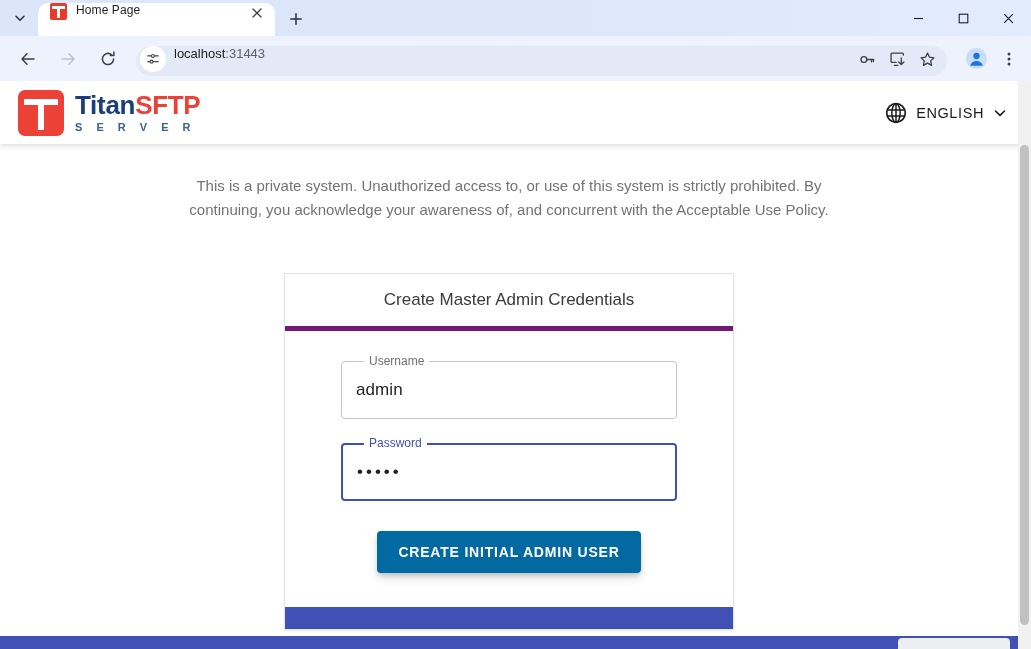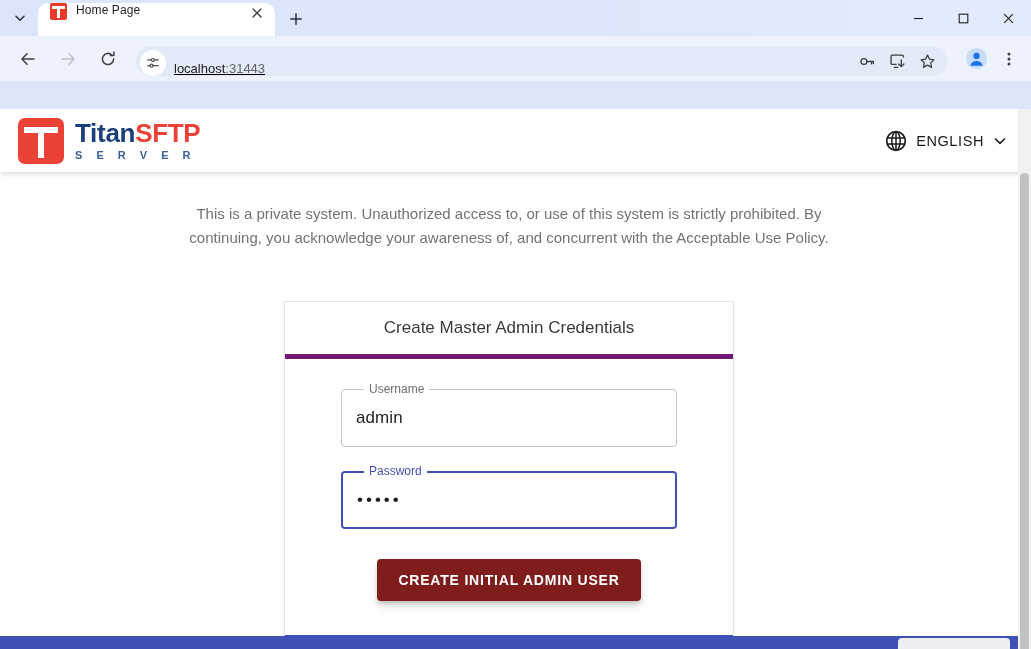--- a/index.html
+++ b/index.html
@@ -95,24 +95,23 @@
     width: 30px; height: 30px; margin: 0 5px;
     border-radius: 15px;
     display: flex; align-items: center; justify-content: center;
     color: #3c4043; flex: none;
   }
   .tb-btn.disabled { color: #bdc1c6; }
   .omnibox {
     flex: 1; height: 30px; margin: 4px 6px 0 8px;
     background: #e3e9f6;
     border-radius: 16px;
-    display: flex; align-items: flex-end;
+    display: flex; align-items: flex-start;
     padding: 0 6px 0 4px;
     min-width: 0;
-    text-decoration: underline;
   }
   .omni-icon {
     width: 26px; height: 26px; flex: none;
     border-radius: 13px; background: #ffffff;
     display: flex; align-items: center; justify-content: center;
     color: #4a4a4a; margin-right: 8px;
   }
   .omni-url {
     flex: 1; font-size: 13px; color: #202124;
     white-space: nowrap; overflow: hidden;
@@ -138,21 +137,20 @@
     display: flex; align-items: center; justify-content: center;
     color: #3c4043;
   }
 
   
   .viewport {
     flex: 1;
     background: #ffffff;
     position: relative;
     overflow: hidden;
-    margin-top: 28px;
   }
 
   
   .app-header {
     height: 63px;
     background: #ffffff;
     display: flex; align-items: center;
     justify-content: space-between;
     padding: 0 20px 0 18px;
     box-shadow: 0 2px 4px -1px rgba(0,0,0,.09), 0 4px 5px 0 rgba(0,0,0,.05);
@@ -244,21 +242,21 @@
     font-size: 17px; color: #1f1f1f;
     letter-spacing: .1px;
     text-align: center;
   }
   .field-value.masked {
     font-size: 17px; letter-spacing: 3px; color: #1f1f1f;
   }
 
   .btn-row { display: flex; justify-content: center; padding: 6px 0 34px; }
   .primary-btn {
-    background: #7f1d1d;
+    background: #0369a1;
     color: #ffffff;
     border: none;
     border-radius: 4px;
     font-family: inherit;
     font-size: 14px; font-weight: bold;
     letter-spacing: .8px;
     padding: 13px 21px;
     box-shadow: 0 3px 5px -1px rgba(0,0,0,.2), 0 6px 10px 0 rgba(0,0,0,.10);
     cursor: pointer;
   }

